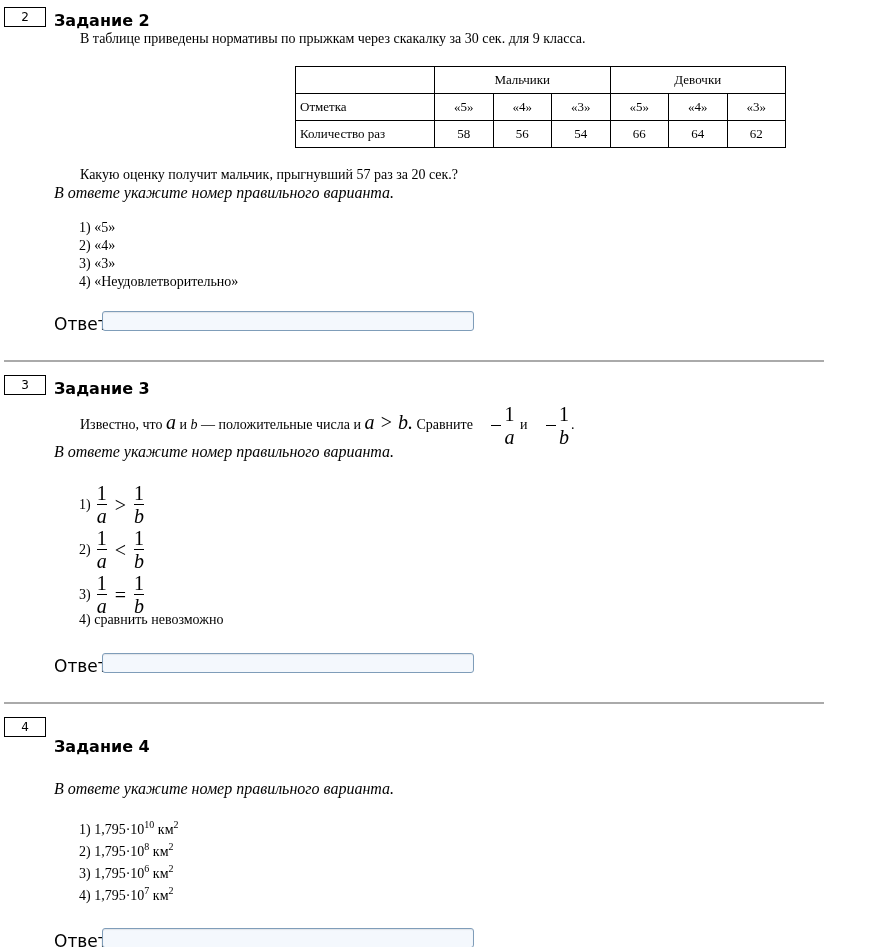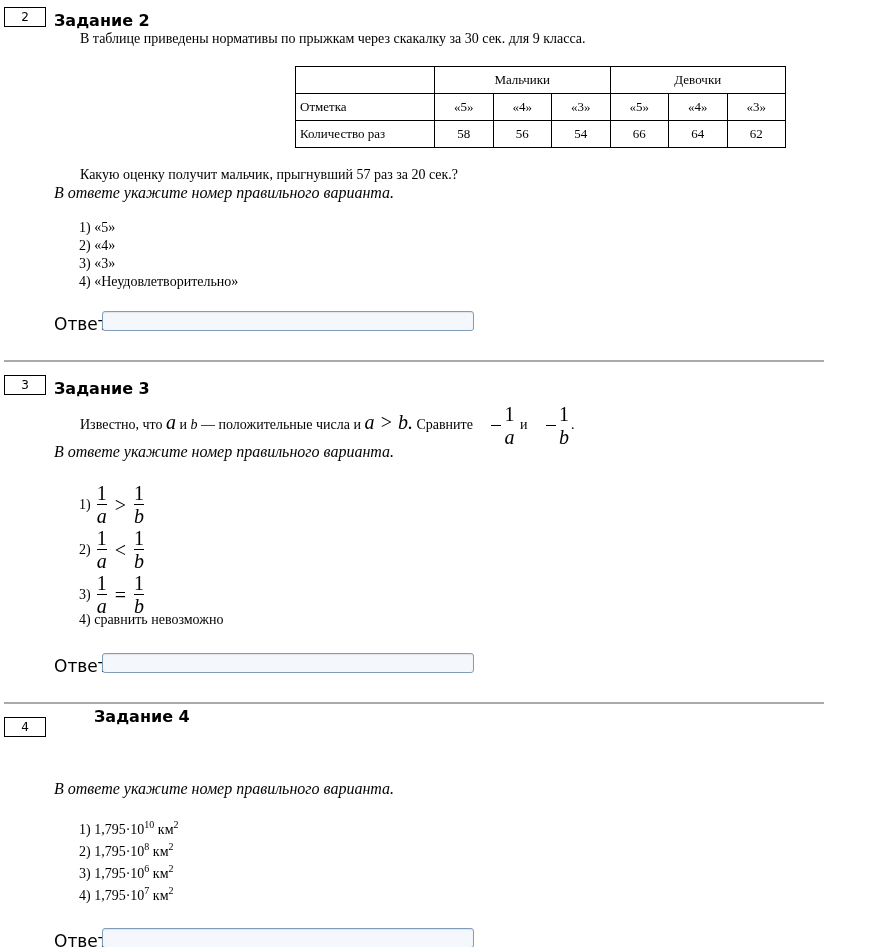--- a/index.html
+++ b/index.html
@@ -178,21 +178,21 @@
   </div>
 
   <div class="answer-label" style="top:656px;">Ответ:</div>
   <input class="answer-input" style="top: 653px;" type="text" value="">
 </div>
 
 <div class="sep" style="top:702px;"></div>
 
 <div>
   <div class="num-box" style="top:717px;">4</div>
-  <div class="task-title" style="top:707px;margin-left:40px;">Задание 4</div>
+  <div class="task-title" style="top:737px;">Задание 4</div>
 
   <div class="para" style="top:742px;">
   </div>
   <div class="hint" style="top:780px;">В ответе укажите номер правильного варианта.</div>
 
   <div class="opts" style="top:819px; line-height:22px;">
     <div><span>1) 1,795·10</span><sup>10</sup><span> км</span><sup>2</sup></div>
     <div><span>2) 1,795·10</span><sup>8</sup><span> км</span><sup>2</sup></div>
     <div><span>3) 1,795·10</span><sup>6</sup><span> км</span><sup>2</sup></div>
     <div><span>4) 1,795·10</span><sup>7</sup><span> км</span><sup>2</sup></div>

